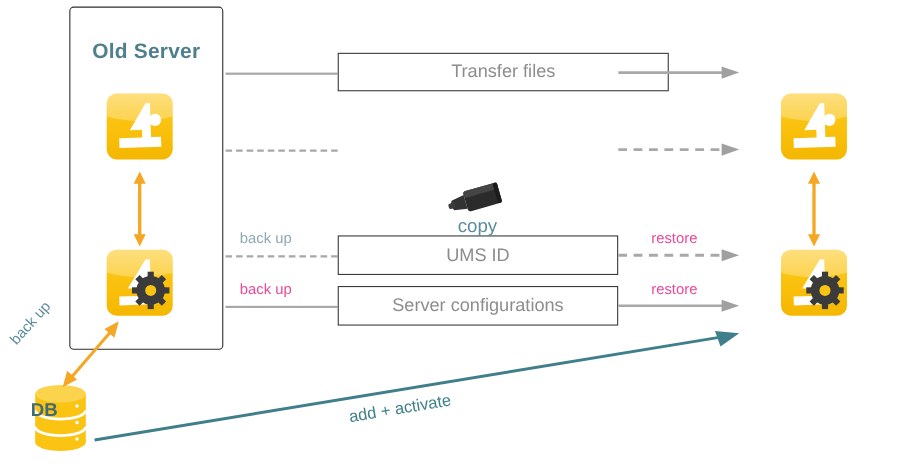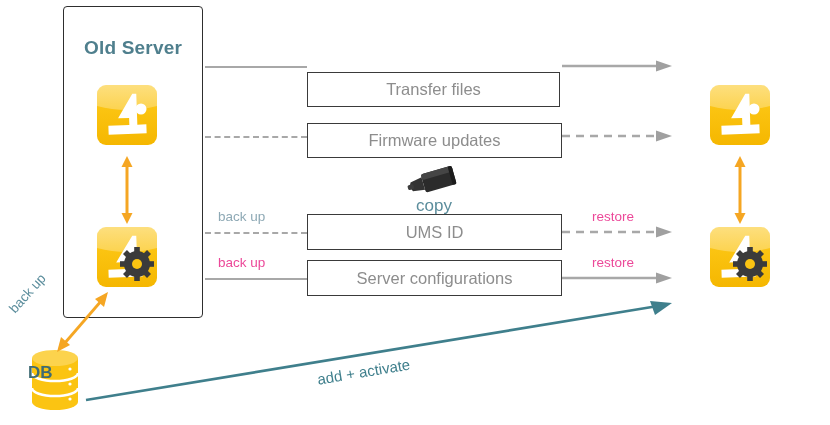--- a/index.html
+++ b/index.html
@@ -65,21 +65,21 @@
     border: 1.3px solid #3a3a3a;
     background: #ffffff;
     box-sizing: border-box;
     display: flex;
     align-items: center;
     justify-content: center;
     font-size: 16.5px;
     color: #8d8d8d;
     white-space: nowrap;
   }
-  #box-transfer { left: 307px; top: 48px;  width: 253px; height: 35px; margin-top: 24px; }
+  #box-transfer { left: 307px; top: 48px;  width: 301px; height: 35px; }
   #box-firmware { left: 307px; top: 123px; width: 255px; height: 35px; }
   #box-ums      { left: 307px; top: 214px; width: 255px; height: 36px; }
   #box-config   { left: 307px; top: 260px; width: 255px; height: 36px; }
 
   
   .line-left {
     position: absolute;
     height: 0;
     border-top: 2.4px solid #a8a8a8;
   }
@@ -254,21 +254,20 @@
       </g>
     </svg>
   </div>
 
   <div class="line-left" id="ll-transfer"></div>
   <div class="line-left dashed" id="ll-firmware"></div>
   <div class="line-left dashed" id="ll-ums"></div>
   <div class="line-left" id="ll-config"></div>
 
   <div class="flow-box" id="box-transfer">Transfer files</div>
-  <div class="flow-box" id="box-firmware">Firmware updates</div>
   <div class="flow-box" id="box-ums">UMS ID</div>
   <div class="flow-box" id="box-config">Server configurations</div>
 
   <div class="arrow-right" id="ar-transfer">
     <svg width="110" height="14" viewBox="0 0 110 14" preserveAspectRatio="none">
       <line x1="0" y1="7" x2="96" y2="7" stroke="#a8a8a8" stroke-width="2.4"></line>
       <polygon points="110,7 94,1.5 94,12.5" fill="#a0a0a0"></polygon>
     </svg>
   </div>
   <div class="arrow-right" id="ar-firmware">

